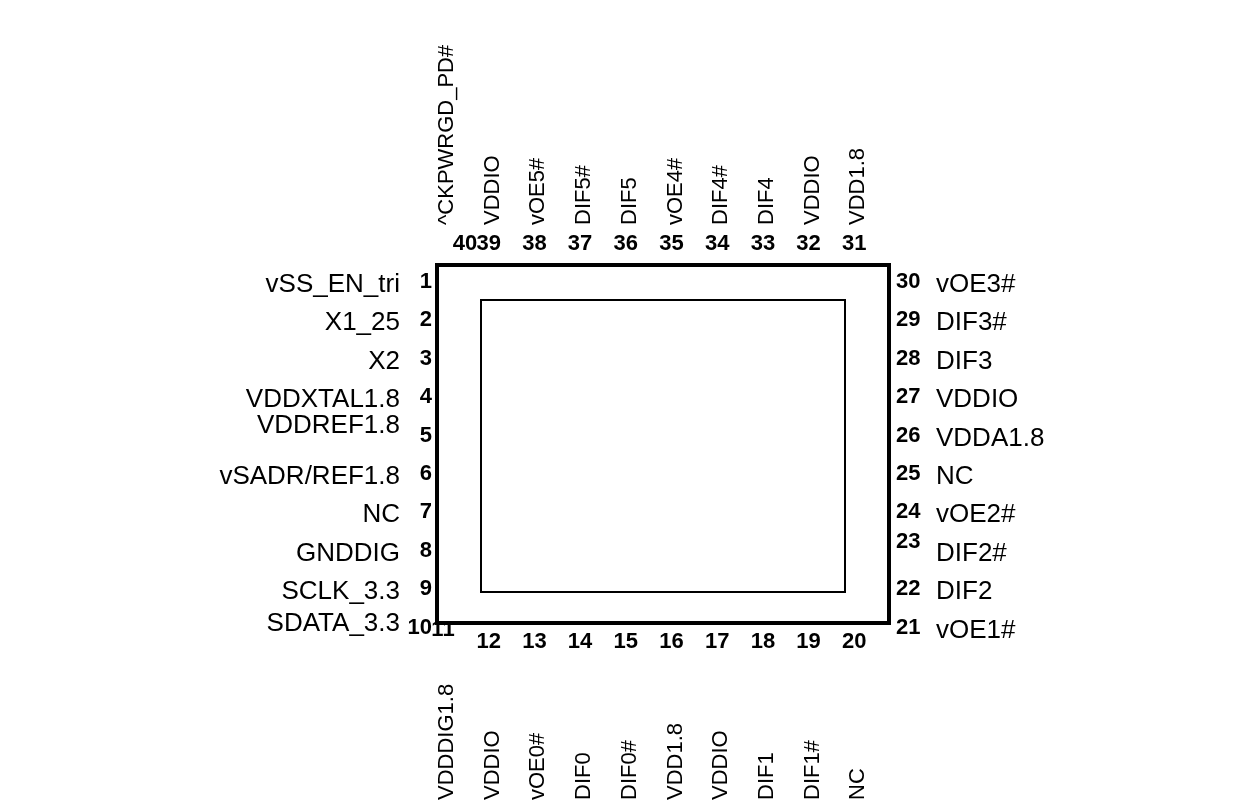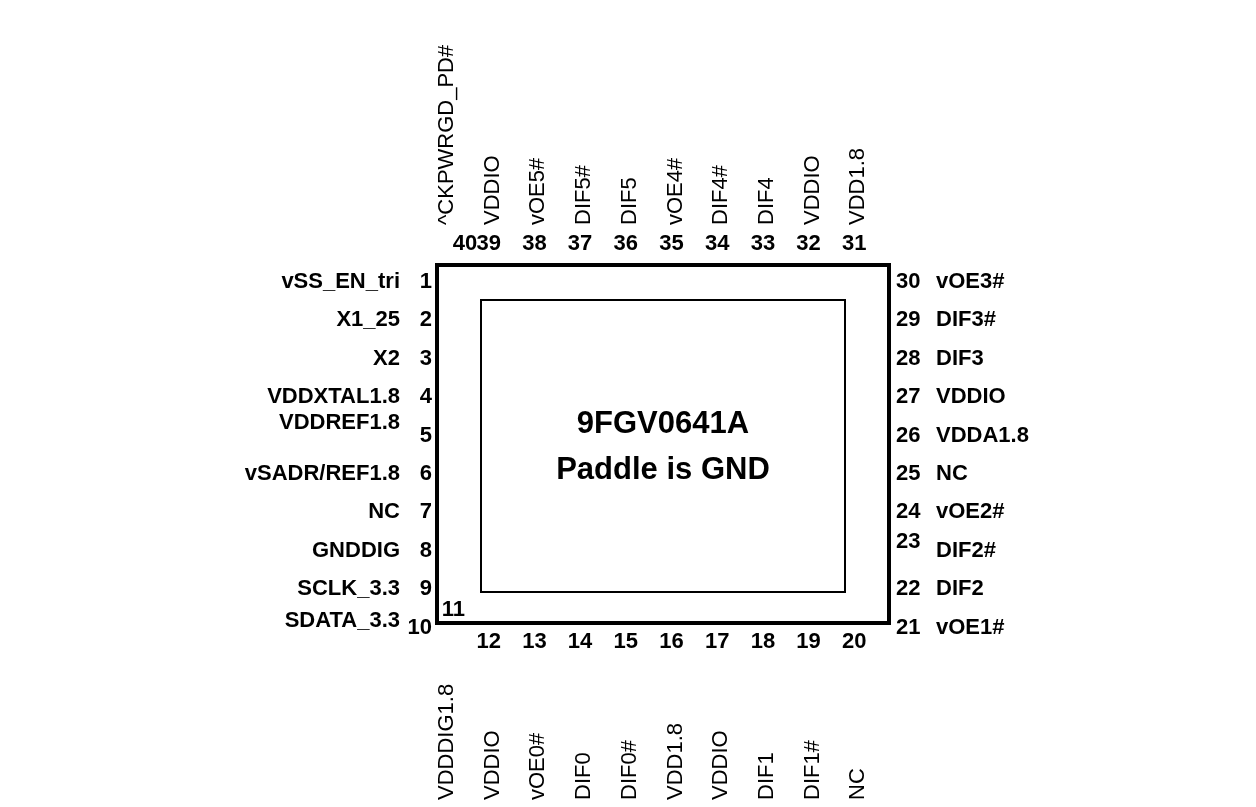--- a/index.html
+++ b/index.html
@@ -67,22 +67,22 @@
   .pin-num {
     position: absolute;
     font-size: 22px;
     font-weight: bold;
     line-height: 1;
     color: #000000;
     white-space: nowrap;
   }
   .pin-label {
     position: absolute;
-    font-size: 22px;
-    font-weight: bold;
+    font-size: 26px;
+    font-weight: normal;
     line-height: 1;
     color: #000000;
     white-space: nowrap;
   }
 
   
   .left-num {
     width: 30px;
     text-align: right;
     left: 402px;
@@ -121,24 +121,20 @@
   }
 </style>
 </head>
 <body>
 
 <div id="stage">
 
   <div class="pkg-outer"></div>
   <div class="pkg-inner"></div>
 
-  <div class="center-text">
-    <div class="center-line">9FGV0641A</div>
-    <div class="center-line">Paddle is GND</div>
-  </div>
 
   <div id="pin-layer">
       <div class="pin-label left-label" style="top: 270px;">vSS_EN_tri</div>
       <div class="pin-num left-num" style="top: 270px;">1</div>
       <div class="pin-label left-label" style="top: 308.4px;">X1_25</div>
       <div class="pin-num left-num" style="top: 308.4px;">2</div>
       <div class="pin-label left-label" style="top: 346.8px;">X2</div>
       <div class="pin-num left-num" style="top: 346.8px;">3</div>
       <div class="pin-label left-label" style="top: 385.2px;">VDDXTAL1.8</div>
       <div class="pin-num left-num" style="top: 385.2px;">4</div>
@@ -187,21 +183,21 @@
       <div class="pin-num col-num" style="left: 649.5px; top: 232px;">35</div>
       <div class="vlabel" style="left: 663.5px; top: 225px;">vOE4#</div>
       <div class="pin-num col-num" style="left: 695.2px; top: 232px;">34</div>
       <div class="vlabel" style="left: 709.2px; top: 225px;">DIF4#</div>
       <div class="pin-num col-num" style="left: 740.9px; top: 232px;">33</div>
       <div class="vlabel" style="left: 754.9px; top: 225px;">DIF4</div>
       <div class="pin-num col-num" style="left: 786.6px; top: 232px;">32</div>
       <div class="vlabel" style="left: 800.6px; top: 225px;">VDDIO</div>
       <div class="pin-num col-num" style="left: 832.3px; top: 232px; text-align: center;">31</div>
       <div class="vlabel" style="left: 846.3px; top: 225px;">VDD1.8</div>
-      <div class="pin-num col-num" style="left: 421px; top: 598px; text-align: right;">11</div>
+      <div class="pin-num col-num" style="left: 421px; top: 618px;">11</div>
       <div class="vlabel" style="left: 435px; top: 800px;">VDDDIG1.8</div>
       <div class="pin-num col-num" style="left: 466.7px; top: 630px;">12</div>
       <div class="vlabel" style="left: 480.7px; top: 800px;">VDDIO</div>
       <div class="pin-num col-num" style="left: 512.4px; top: 630px;">13</div>
       <div class="vlabel" style="left: 526.4px; top: 800px;">vOE0#</div>
       <div class="pin-num col-num" style="left: 558.1px; top: 630px;">14</div>
       <div class="vlabel" style="left: 572.1px; top: 800px;">DIF0</div>
       <div class="pin-num col-num" style="left: 603.8px; top: 630px;">15</div>
       <div class="vlabel" style="left: 617.8px; top: 800px;">DIF0#</div>
       <div class="pin-num col-num" style="left: 649.5px; top: 630px;">16</div>

